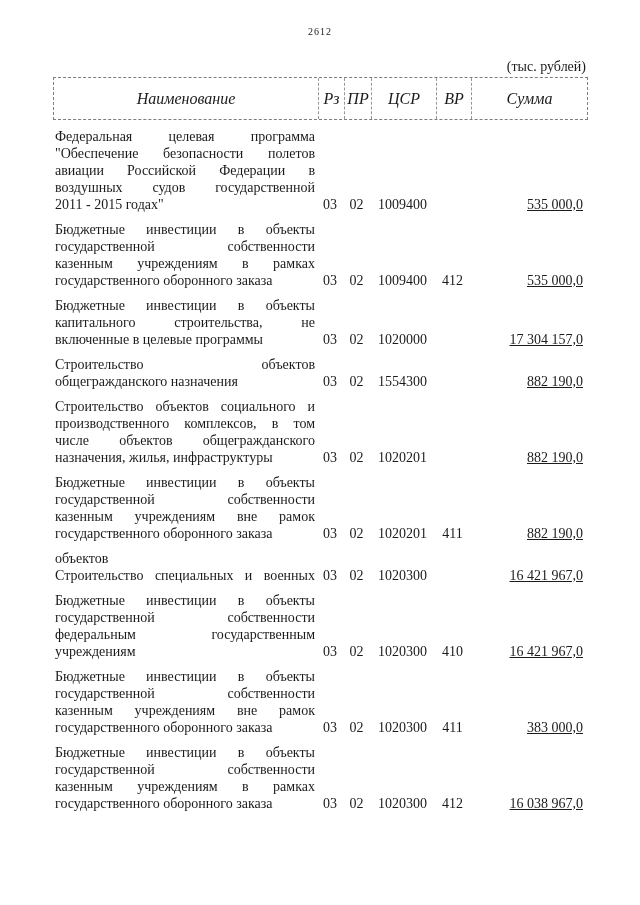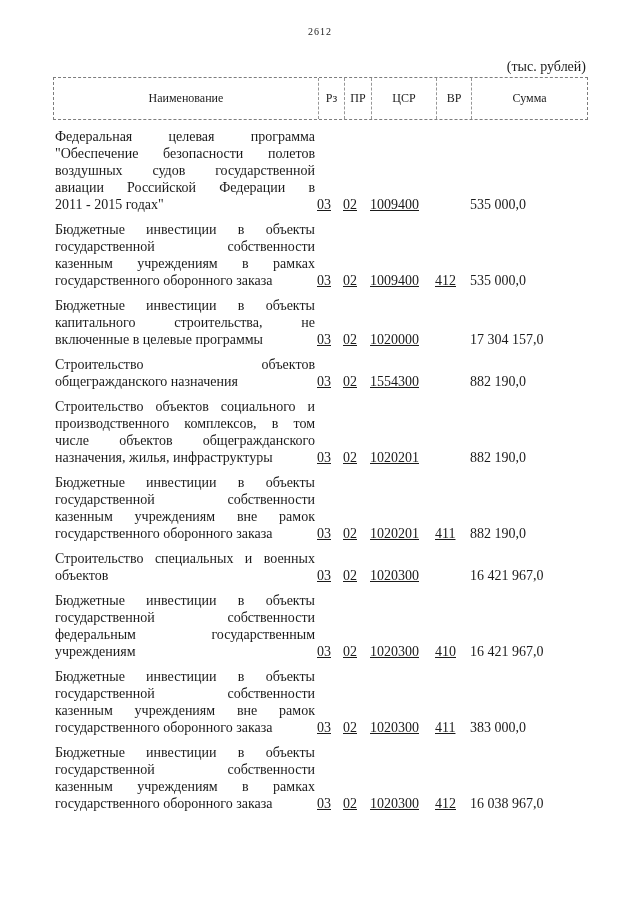--- a/index.html
+++ b/index.html
@@ -40,44 +40,45 @@
     width: 535px;
     height: 43px;
     border: 1px dashed #7d7d7d;
     display: grid;
     grid-template-columns: 264px 26px 27px 65px 35px 116px;
   }
   .hcell {
     display: flex;
     align-items: center;
     justify-content: center;
-    font-size: 12px;
+    font-size: 16px;
     border-left: 1px dashed #979797;
     overflow: hidden;
+    font-style: italic;
   }
   .hcell:first-child { border-left: none; }
   .tbody { width: 535px; }
   .trow {
     display: grid;
     grid-template-columns: 264px 26px 27px 65px 35px 116px;
     align-items: end;
     margin-top: 8px;
     font-size: 14px;
     line-height: 17px;
   }
   .cell { overflow: hidden; }
   .cell.name { padding-left: 2px; padding-right: 2px; font-family: Liberation Serif, serif; }
   .name-line {
     text-align: justify;
     text-align-last: justify;
     white-space: normal;
   }
   .name-line.last { text-align-last: left; }
-  .cell.code { text-align: left; text-decoration: underline; }
-  .cell.sum { padding-right: 3px; }
+  .cell.code { text-align: center; }
+  .cell.sum { text-align: right; padding-right: 3px; text-decoration: underline; }
 </style>
 </head>
 <body>
 
 <div class="page">
 
   <div class="page-number">2612</div>
 
   <div class="units-note">(тыс. рублей)</div>
 
@@ -90,22 +91,22 @@
       <div class="hcell">ЦСР</div>
       <div class="hcell">ВР</div>
       <div class="hcell">Сумма</div>
     </div>
 
     <div class="tbody">
   <div class="trow">
     <div class="cell name">
             <div class="name-line">Федеральная целевая программа</div>
             <div class="name-line">"Обеспечение безопасности полетов</div>
+            <div class="name-line">авиации Российской Федерации в</div>
             <div class="name-line">воздушных судов государственной</div>
-            <div class="name-line">авиации Российской Федерации в</div>
             <div class="name-line last">2011 - 2015 годах"</div>
           </div>
     <div class="cell code">03</div>
     <div class="cell code">02</div>
     <div class="cell code">1009400</div>
     <div class="cell code"></div>
     <div class="cell sum">535 000,0</div>
   </div>
 
   <div class="trow">
@@ -170,22 +171,22 @@
           </div>
     <div class="cell code">03</div>
     <div class="cell code">02</div>
     <div class="cell code">1020201</div>
     <div class="cell code">411</div>
     <div class="cell sum">882 190,0</div>
   </div>
 
   <div class="trow">
     <div class="cell name">
+            <div class="name-line last">объектов</div>
             <div class="name-line">Строительство специальных и военных</div>
-            <div class="name-line last">объектов</div>
           </div>
     <div class="cell code">03</div>
     <div class="cell code">02</div>
     <div class="cell code">1020300</div>
     <div class="cell code"></div>
     <div class="cell sum">16 421 967,0</div>
   </div>
 
   <div class="trow">
     <div class="cell name">

